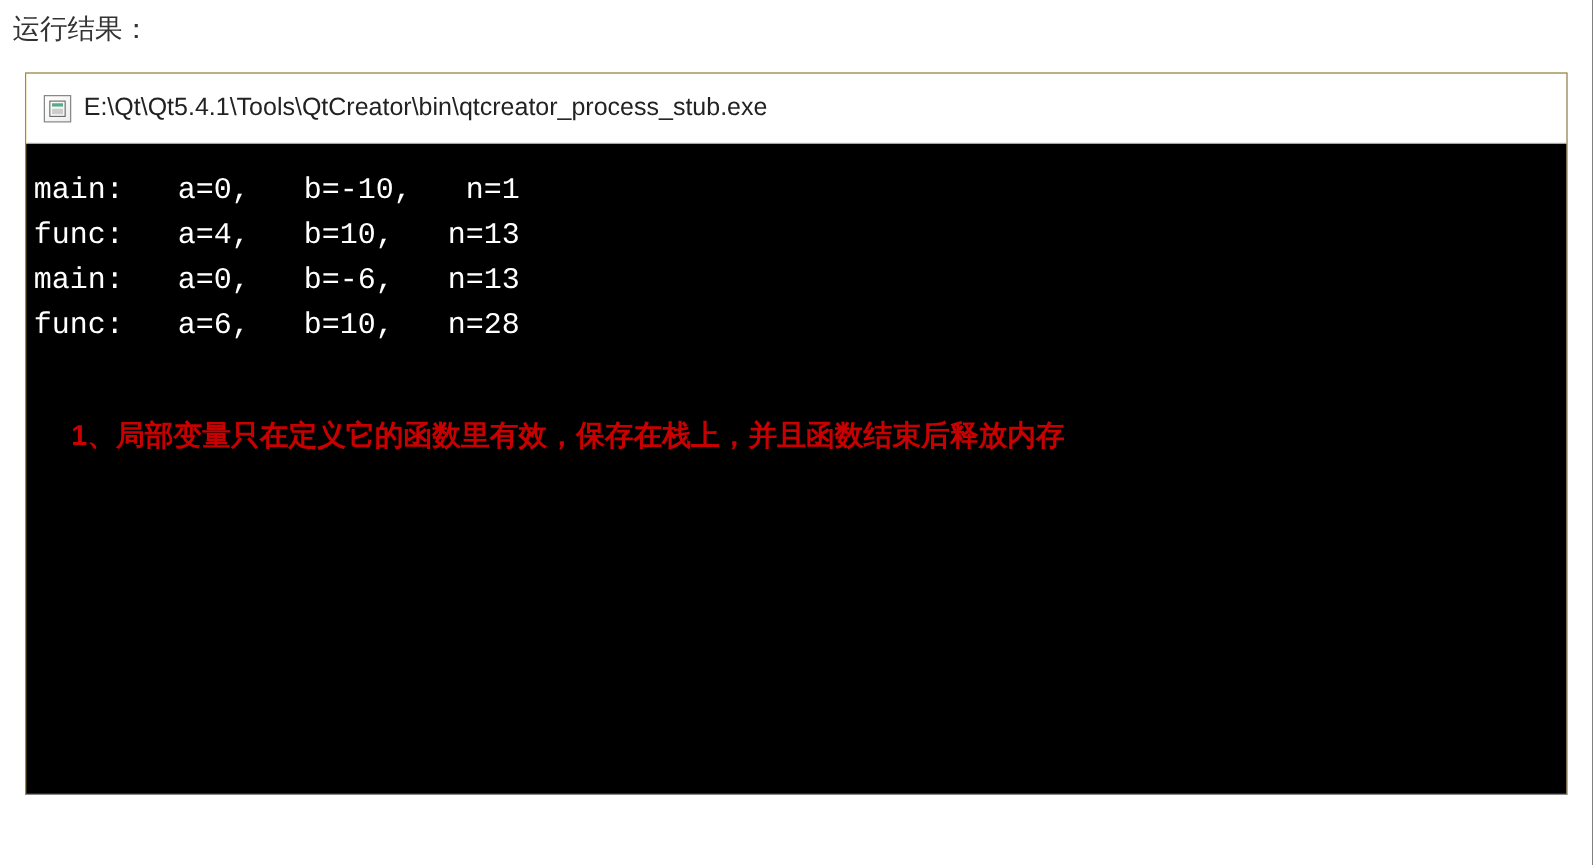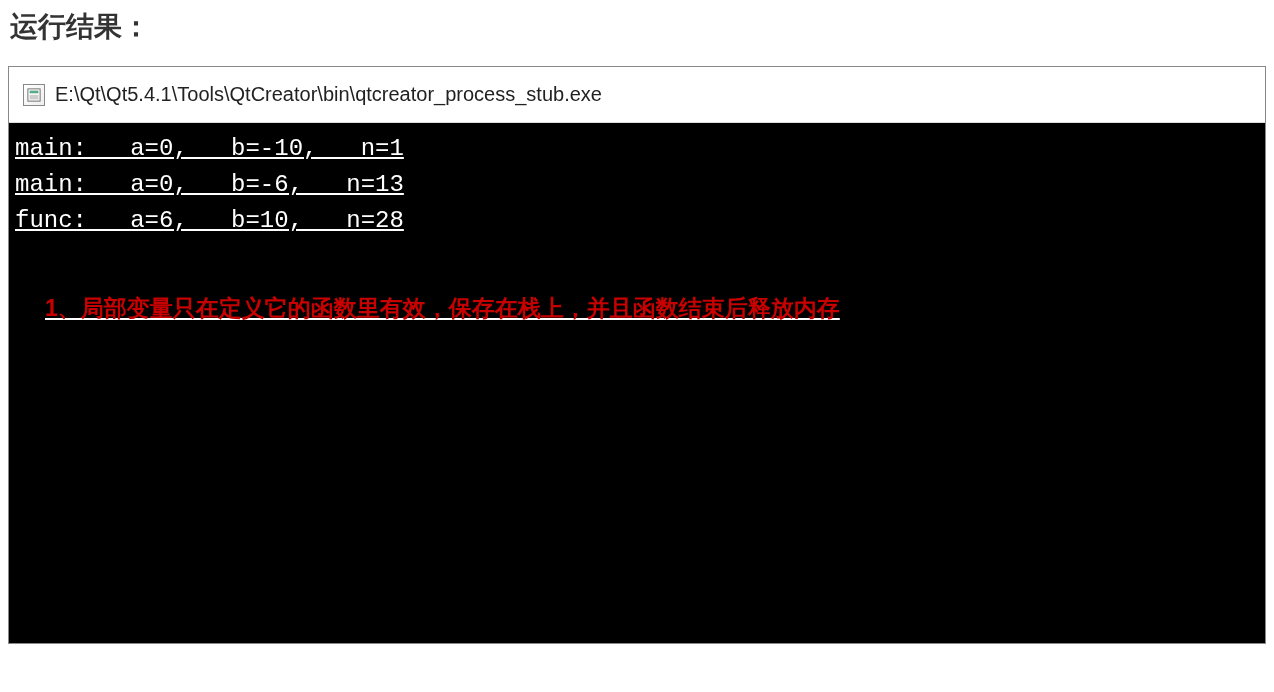--- a/index.html
+++ b/index.html
@@ -8,28 +8,28 @@
       box-sizing: border-box;
     }
     body {
       font-family: "Microsoft YaHei", "SimSun", sans-serif;
       background: #ffffff;
       width: 1274px;
       height: 692px;
       overflow: hidden;
     }
     .page-heading {
-      font-size: 28px;
+      font-size: 22px;
       color: #333;
       padding: 8px 10px 20px 10px;
-      font-weight: bold;
+      font-weight: normal;
     }
     .console-window {
       border: 1px solid #888;
-      margin: 0 8px;
+      margin: 0 20px;
       background: #eab308;
     }
     .title-bar {
       background: #ffffff;
       padding: 10px 14px;
       display: flex;
       align-items: center;
       gap: 10px;
       border-bottom: 1px solid #ddd;
       height: 56px;
@@ -48,26 +48,25 @@
       height: 14px;
     }
     .title-text {
       font-size: 20px;
       color: #222;
       font-family: "Microsoft YaHei", Arial, sans-serif;
     }
     .console-body {
       background: #000000;
       color: #ffffff;
-      padding: 8px 6px 40px 6px;
+      padding: 20px 6px 40px 6px;
       font-family: "SimSun", "Courier New", monospace;
       font-size: 24px;
       line-height: 1.5;
       min-height: 520px;
-      text-decoration: underline;
     }
     .console-line {
       white-space: pre;
       letter-spacing: 0;
     }
     .annotation {
       color: #c80000;
       font-family: "Microsoft YaHei", "SimHei", sans-serif;
       font-size: 23px;
       font-weight: bold;
@@ -91,20 +90,21 @@
       <svg viewBox="0 0 16 16">
         <rect x="1" y="1" width="14" height="14" fill="none" stroke="#666" stroke-width="1"></rect>
         <rect x="3" y="3" width="10" height="3" fill="#5a8"></rect>
         <rect x="3" y="8" width="10" height="5" fill="#ccc"></rect>
       </svg>
     </span>
     <span class="title-text">E:\Qt\Qt5.4.1\Tools\QtCreator\bin\qtcreator_process_stub.exe</span>
   </div>
   <div class="console-body">
     <div class="console-line">main:   a=0,   b=-10,   n=1</div>
+    <div class="console-line">func:   a=4,   b=10,   n=13</div>
     <div class="console-line">main:   a=0,   b=-6,   n=13</div>
     <div class="console-line">func:   a=6,   b=10,   n=28</div>
 
     <div class="annotation">
       <span class="annotation-line">1、局部变量只在定义它的函数里有效，保存在栈上，并且函数结束后释放内存</span>
     </div>
   </div>
 </div>
 
 </body></html>

